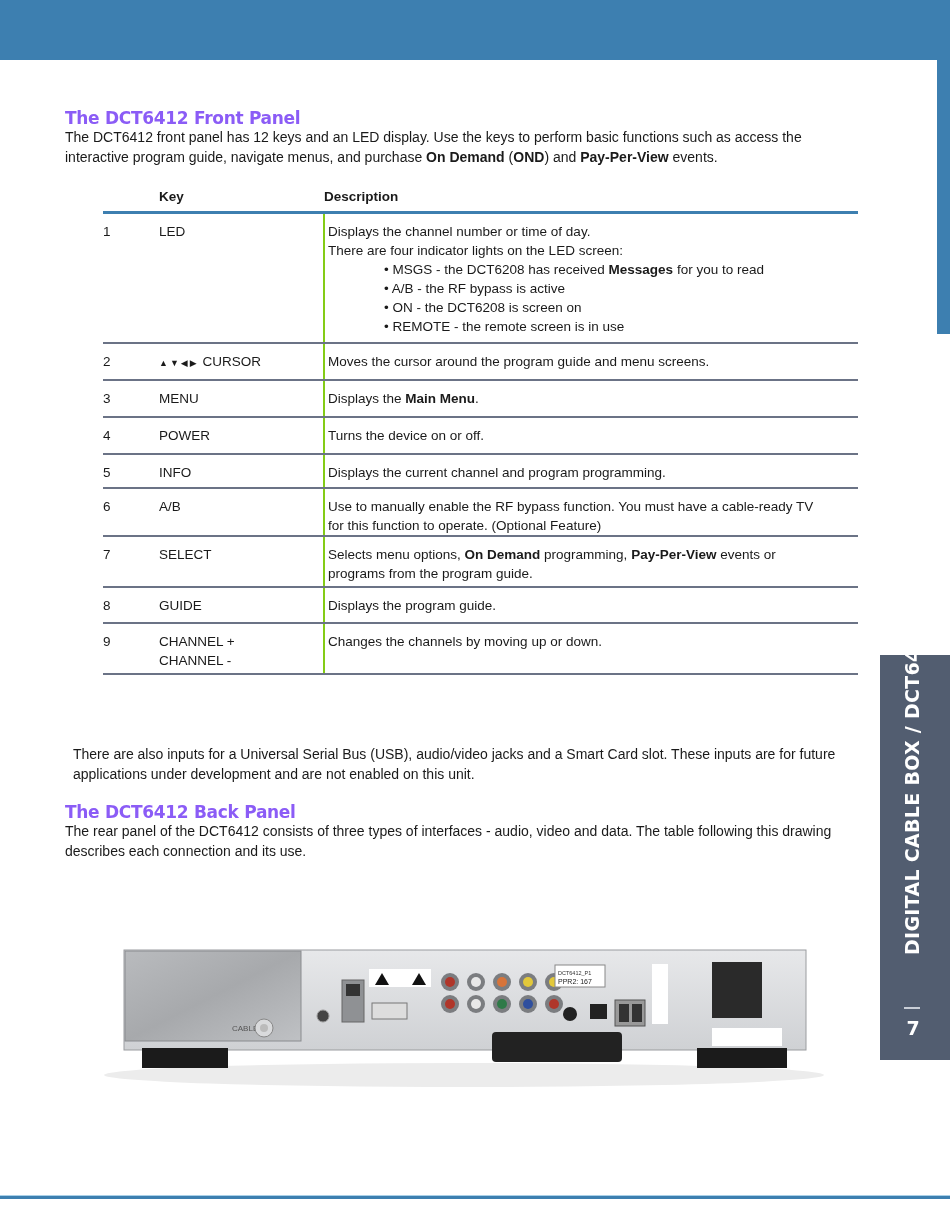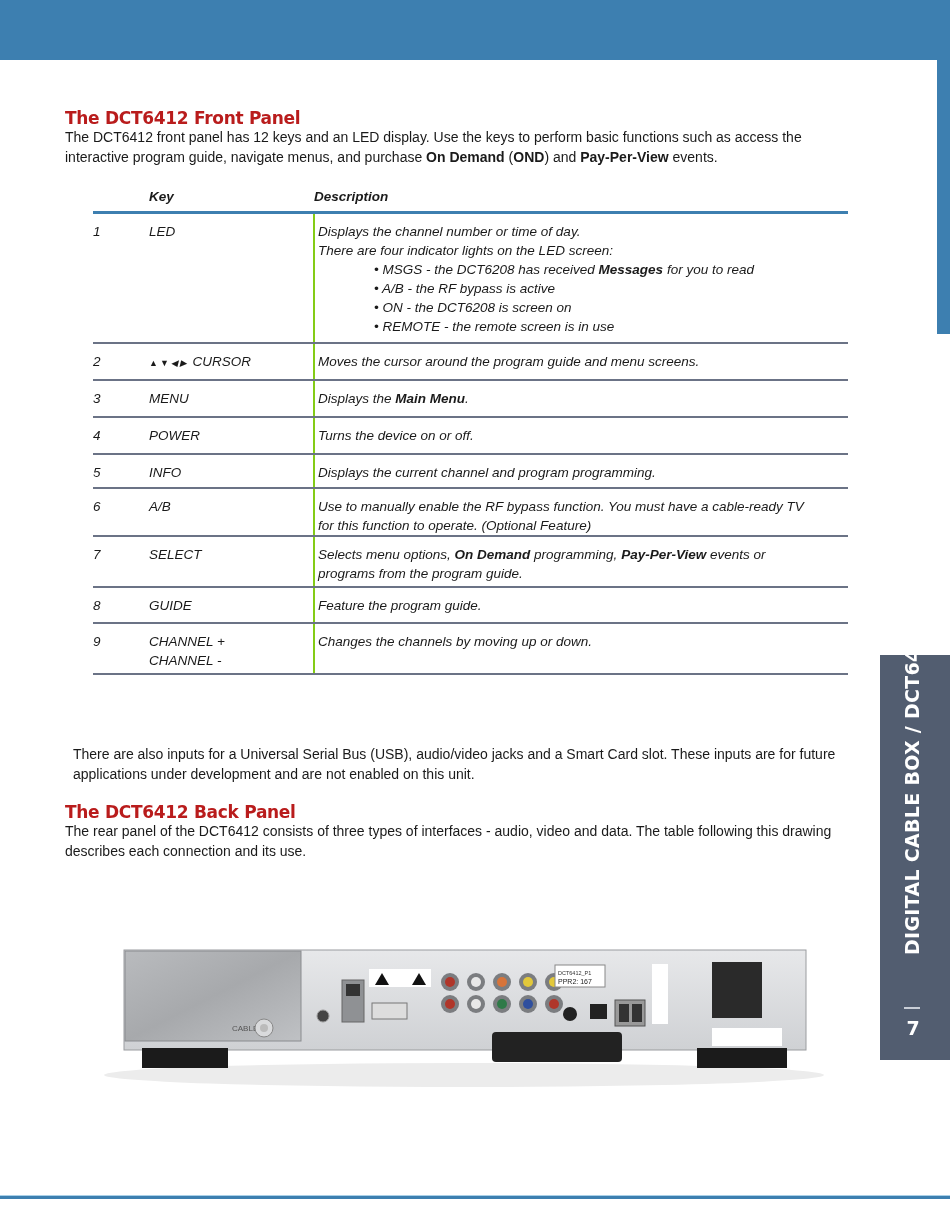--- a/index.html
+++ b/index.html
@@ -19,29 +19,29 @@
     transform: rotate(-90deg); transform-origin: 0 0;
     color: #fff; font-weight: bold; font-size: 19px; white-space: nowrap;
     font-family: "DejaVu Sans", sans-serif; letter-spacing: 0.3px;
     width: 300px; text-align: left; line-height: 36px;
   }
   .side-tab-rule { position: absolute; left: 24px; top: 352px; width: 16px; height: 2px; background: #c9ced7; }
   .side-tab-page { position: absolute; left: 0; top: 362px; width: 66px; text-align: center; color: #fff; font-weight: bold; font-size: 19px; font-family: "DejaVu Sans", sans-serif; }
 
   .content { position: absolute; left: 65px; top: 108px; width: 800px; }
   h2 {
-    margin: 0; font-size: 17px; font-weight: bold; color: #b91c1c;
+    margin: 0; font-size: 17px; font-weight: bold; color: #8b5cf6;
     font-family: "DejaVu Sans", sans-serif; letter-spacing: -0.3px;
   }
   p.body { margin: 0; font-size: 14px; line-height: 19.5px; }
   p.body b { font-weight: bold; }
 
   table.keys {
-    position: absolute; left: 93px; top: 187px; width: 755px;
-    border-collapse: collapse; font-size: 13.5px; font-style: italic;
+    position: absolute; left: 103px; top: 187px; width: 755px;
+    border-collapse: collapse; font-size: 13.5px;
   }
   table.keys th {
     text-align: left; font-weight: bold; font-size: 13.5px; padding: 0 0 6px 0;
     border-bottom: 3px solid #3d7fb0; height: 18px;
   }
   table.keys td { vertical-align: top; padding: 8px 0 0 0; border-bottom: 2px solid #6b7386; line-height: 19px; }
   table.keys td.num { width: 56px; }
   table.keys td.key { width: 164px; }
   table.keys td.desc { border-left: 2px solid #84cc16; padding-left: 3px; }
   .bul { padding-left: 56px; }
@@ -125,21 +125,21 @@
       <td class="num">7</td>
       <td class="key">SELECT</td>
       <td class="desc">
         <div><span>Selects menu options, </span><b>On Demand</b><span> programming, </span><b>Pay-Per-View</b><span> events or</span></div>
         <div>programs from the program guide.</div>
       </td>
     </tr>
     <tr style="height:36px">
       <td class="num">8</td>
       <td class="key">GUIDE</td>
-      <td class="desc">Feature the program guide.</td>
+      <td class="desc">Displays the program guide.</td>
     </tr>
     <tr style="height:51px">
       <td class="num">9</td>
       <td class="key">
         <div>CHANNEL +</div>
         <div>CHANNEL -</div>
       </td>
       <td class="desc">Changes the channels by moving up or down.</td>
     </tr>
   </tbody>

